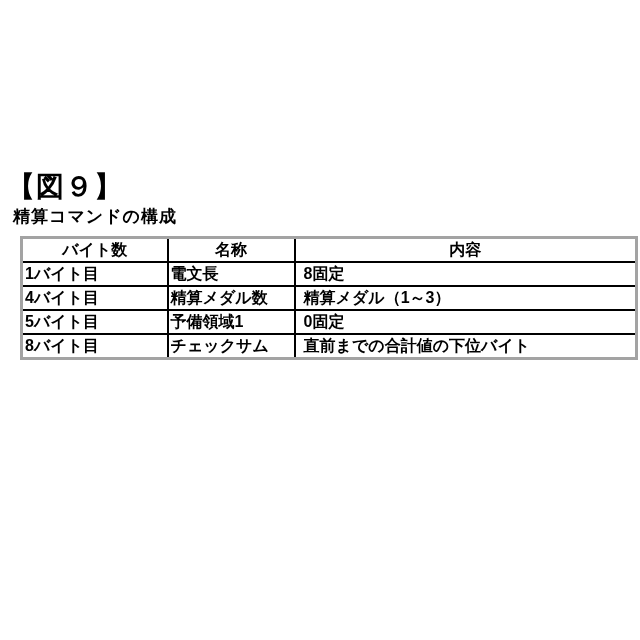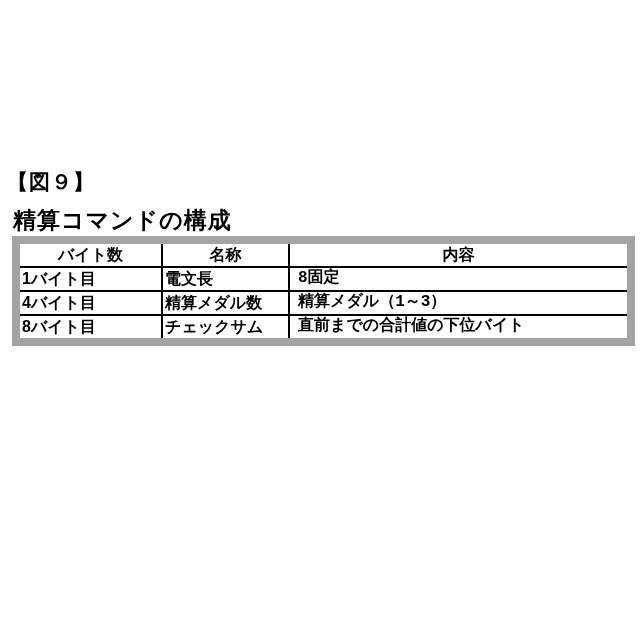--- a/index.html
+++ b/index.html
@@ -12,42 +12,42 @@
     height: 640px;
     position: relative;
     font-family: "Liberation Sans", "DejaVu Sans", sans-serif;
     color: #000000;
     overflow: hidden;
   }
   .figure-label {
     position: absolute;
     left: 7px;
     top: 168px;
-    font-size: 21px;
+    font-size: 28px;
     font-weight: 700;
     letter-spacing: 1px;
     white-space: nowrap;
   }
   .figure-caption {
     position: absolute;
     left: 13px;
     top: 205px;
-    font-size: 23px;
+    font-size: 17px;
     font-weight: 700;
     letter-spacing: 1px;
     white-space: nowrap;
   }
   table.spec-table {
     position: absolute;
-    left: 12px;
+    left: 20px;
     top: 236px;
     width: 615px;
     border-collapse: collapse;
     table-layout: fixed;
-    border: 8px solid #a3a3a3;
+    border: 3px solid #a3a3a3;
     font-size: 16px;
     font-weight: 700;
   }
   .spec-table col.c-byte    { width: 146px; }
   .spec-table col.c-name    { width: 127px; }
   .spec-table col.c-content { width: 342px; }
   .spec-table th, .spec-table td {
     border: 2px solid #000000;
     height: 20px;
     padding: 1px 2px;
@@ -59,21 +59,20 @@
     text-align: center;
     font-weight: 700;
   }
   .spec-table td.cell-byte,
   .spec-table td.cell-name {
     text-align: left;
   }
   .spec-table td.cell-content {
     text-align: left;
     padding-left: 8px;
-    font-family: Liberation Mono, monospace;
   }
 </style>
 </head>
 <body>
 
 <div class="figure-label">【図９】</div>
 
 <div class="figure-caption">精算コマンドの構成</div>
 
 <table class="spec-table">
@@ -97,20 +96,25 @@
   </tr>
 
 
 
   <tr>
     <td class="cell-byte">4バイト目</td>
     <td class="cell-name">精算メダル数</td>
     <td class="cell-content">精算メダル（1～3）</td>
   </tr>
 
+  <tr>
+    <td class="cell-byte">5バイト目</td>
+    <td class="cell-name">予備領域1</td>
+    <td class="cell-content">0固定</td>
+  </tr>
 
 
 
   <tr>
     <td class="cell-byte">8バイト目</td>
     <td class="cell-name">チェックサム</td>
     <td class="cell-content">直前までの合計値の下位バイト</td>
   </tr>
 </tbody>
 </table>

